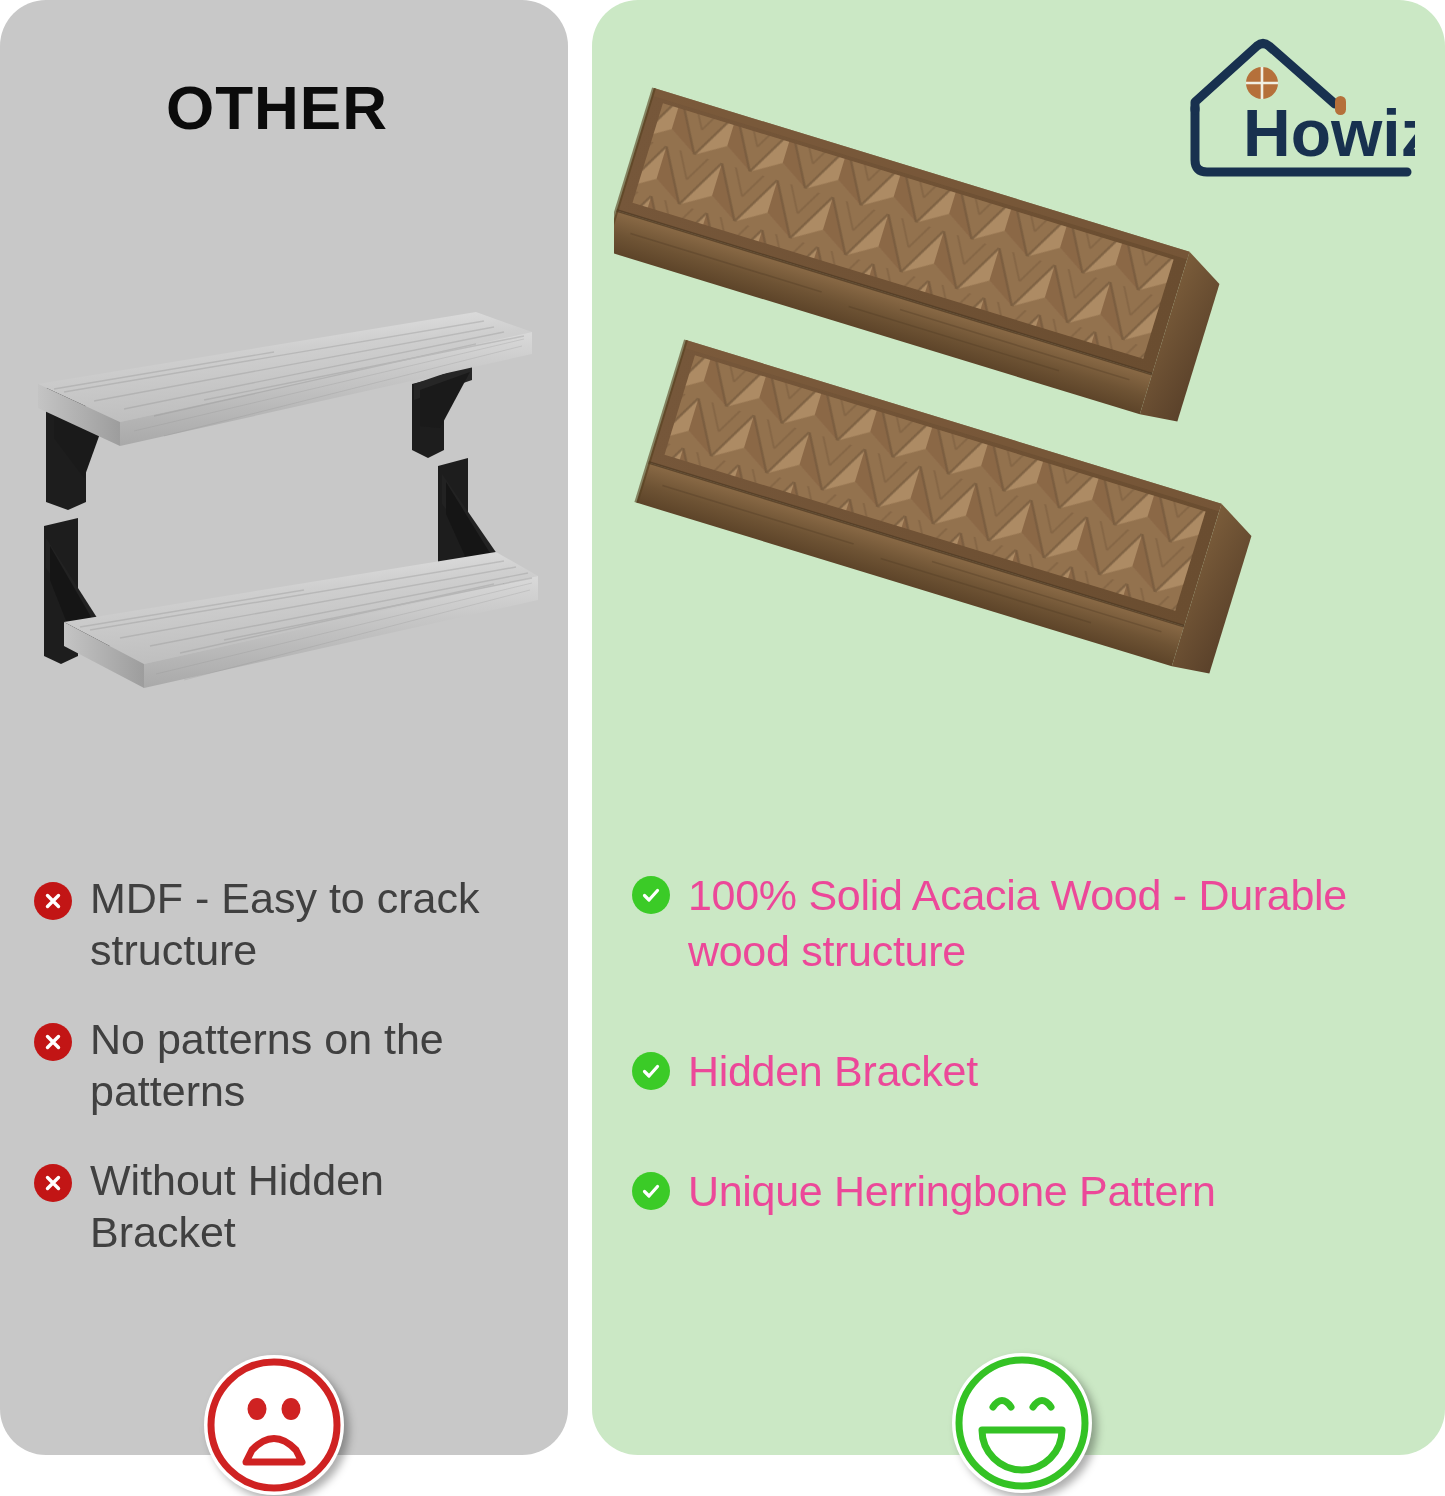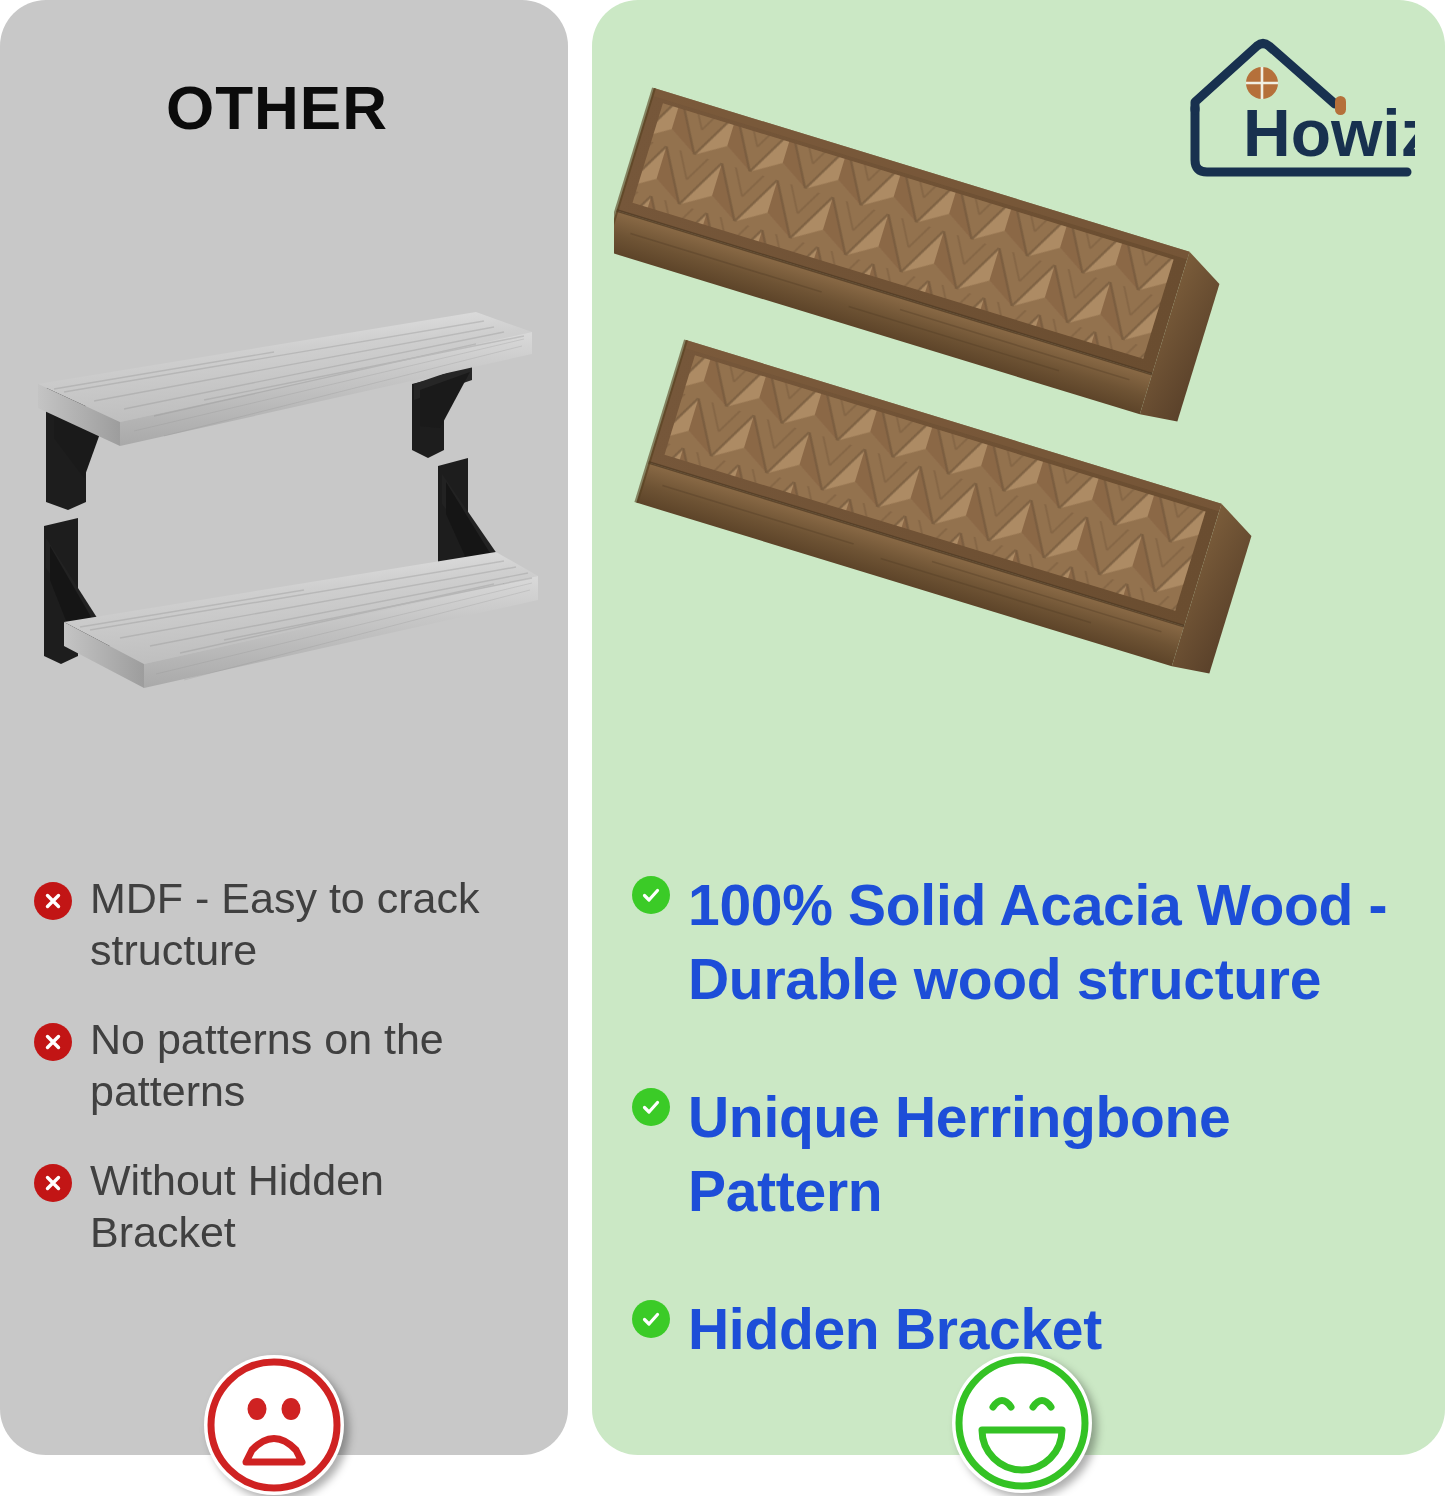--- a/index.html
+++ b/index.html
@@ -45,21 +45,21 @@
            margin-right:18px; }
   .badge svg { display:block; }
   .badge.bad  { background:#c21515; margin-top:10px; }
   .badge.good { background:#3bcb27; margin-top:8px; }
 
   .ftxt-bad {
     font-size:43px; line-height:1.21; color:#404040; font-weight:400;
     font-family:"Liberation Sans", sans-serif;
   }
   .ftxt-good {
-    font-size:57px; line-height:1.30; color:#1d4ed8; font-weight:bold;
+    font-size:43px; line-height:1.30; color:#ec4899; font-weight:normal;
     font-family:"Liberation Sans Narrow","Liberation Sans", sans-serif;
     letter-spacing:-0.3px;
   }
 
   
   .face { position:absolute; width:152px; height:152px;
           filter: drop-shadow(5px 5px 4px rgba(0,0,0,0.32)); }
   #face-sad   { left:198px;  top:1349px; }
   #face-happy { left:946px;  top:1347px; }
   .face svg { display:block; width:152px; height:152px; }
@@ -270,30 +270,30 @@
       </span>
       <span class="ftxt-good">100% Solid Acacia Wood - Durable wood structure</span>
     </div>
 
     <div class="frow">
       <span class="badge good">
         <svg width="24" height="24" viewBox="0 0 24 24">
           <path d="M5.5 12.5 L10 17 L18.5 7.5" fill="none" stroke="#ffffff" stroke-width="3.2" stroke-linecap="round" stroke-linejoin="round"></path>
         </svg>
       </span>
-      <span class="ftxt-good">Unique Herringbone Pattern</span>
+      <span class="ftxt-good">Hidden Bracket</span>
     </div>
 
     <div class="frow">
       <span class="badge good">
         <svg width="24" height="24" viewBox="0 0 24 24">
           <path d="M5.5 12.5 L10 17 L18.5 7.5" fill="none" stroke="#ffffff" stroke-width="3.2" stroke-linecap="round" stroke-linejoin="round"></path>
         </svg>
       </span>
-      <span class="ftxt-good">Hidden Bracket</span>
+      <span class="ftxt-good">Unique Herringbone Pattern</span>
     </div>
   </div>
 
   <div class="face" id="face-sad">
     <svg viewBox="0 0 152 152" xmlns="http://www.w3.org/2000/svg">
       <circle cx="76" cy="76" r="70" fill="#ffffff"></circle>
       <circle cx="76" cy="76" r="63" fill="none" stroke="#cf2222" stroke-width="7"></circle>
       <ellipse cx="59" cy="60" rx="9.5" ry="11" fill="#cf2222"></ellipse>
       <ellipse cx="93" cy="60" rx="9.5" ry="11" fill="#cf2222"></ellipse>
       <path d="M48 113 L54 101 Q76 78 98 101 L104 113 Z" fill="none" stroke="#cf2222" stroke-width="7" stroke-linejoin="round"></path>

